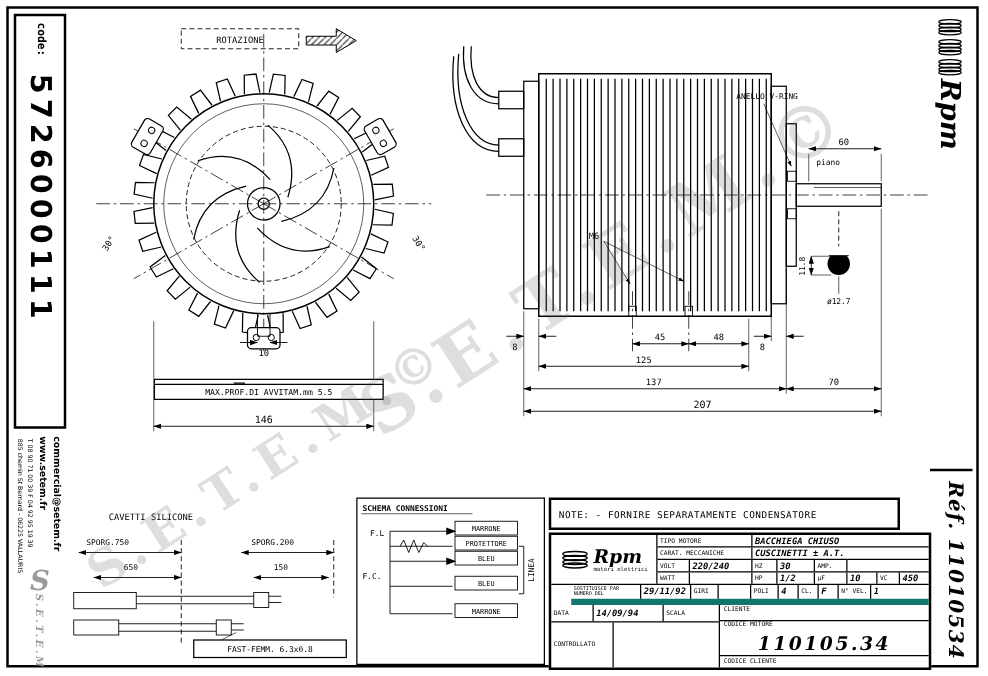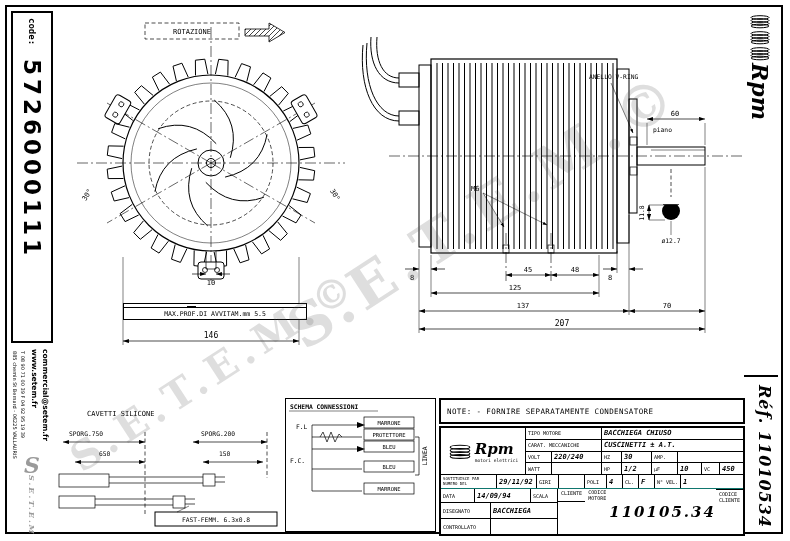--- a/index.html
+++ b/index.html
@@ -44,41 +44,41 @@
   
   .fv-note{position:absolute;left:116px;width:184px;height:13px;border:1px solid #000;background:#fff;display:flex;align-items:center;justify-content:center;font-size:6.5px;white-space:nowrap;box-sizing:border-box;}
   #fv-note1{top:296px;font-weight:bold;} #fv-note2{top:300px;}
   .inv{background:#000;color:#fff;padding:0 1px;}
 
   
   #schema-box{position:absolute;left:278px;top:391px;width:151px;height:134px;border:1.5px solid #000;background:#fff;box-sizing:border-box;}
   #schema-box svg{position:absolute;left:0;top:0;}
 
   
-  #note-box{position:absolute;left:432px;top:391px;width:306px;height:26px;border:2px solid #000;box-sizing:border-box;display:flex;align-items:center;padding-left:6px;font-size:7.5px;letter-spacing:0.4px;background:#fff;}
+  #note-box{position:absolute;left:432px;top:391px;width:281px;height:26px;border:2px solid #000;box-sizing:border-box;display:flex;align-items:center;padding-left:6px;font-size:7.5px;letter-spacing:0.4px;background:#fff;}
 
   
   #title-block{position:absolute;left:432px;top:419px;width:306px;height:110px;border:2px solid #000;background:#fff;box-sizing:border-box;display:flex;flex-direction:column;}
   .tb-top{display:flex;height:46px;border-bottom:1px solid #000;}
   .tb-logo{width:84px;border-right:1px solid #000;display:flex;align-items:center;justify-content:center;gap:3px;}
   .tb-logo .rpm-s{font-family:"DejaVu Serif",serif;font-style:italic;font-weight:bold;font-size:15px;line-height:14px;}
   .tb-logo .rpm-m{display:block;font-size:4.5px;}
   .tb-rows{flex:1;display:flex;flex-direction:column;}
   .tb-row{display:flex;flex:1;border-bottom:1px solid #000;}
   .tb-row:last-child{border-bottom:none;}
   .cell{border-right:1px solid #000;display:flex;align-items:center;padding:0 2px;overflow:hidden;white-space:nowrap;box-sizing:border-box;}
   .cell:last-child{border-right:none;}
   .lab{font-size:5px;}
   .val{font-size:7px;font-style:italic;font-weight:bold;}
-  .tb-mid{display:flex;height:13px;border-bottom:1px solid #0f766e;}
+  .tb-mid{display:flex;height:13px;border-bottom:5px solid #0f766e;margin-left:16px;}
   .sost{flex-direction:column;justify-content:center;align-items:flex-start;font-size:4px;line-height:4.6px;}
   .tb-bot{display:flex;flex:1;}
   .tb-bl{width:134px;display:flex;flex-direction:column;border-right:1px solid #000;}
   .tb-bl .tb-row:first-child{flex:0 0 13px;text-align:center;}
-  .tb-br{flex:1;display:flex;flex-direction:row;}
+  .tb-br{flex:1;display:flex;flex-direction:column;}
   .cliente{height:13px;border-bottom:1px solid #000;font-size:5px;padding:1px 3px;box-sizing:border-box;}
   .cm{height:9px;font-size:5px;padding:0 3px;}
   .num{flex:1;display:flex;align-items:center;justify-content:center;font-family:"DejaVu Serif",serif;font-style:italic;font-weight:bold;font-size:15px;letter-spacing:2px;}
   .cc{height:10px;font-size:5px;padding:1px 3px;border-top:1px solid #000;box-sizing:border-box;}
 
   
   .wm{position:absolute;color:rgba(90,90,90,0.20);font-family:"DejaVu Serif",serif;font-weight:bold;letter-spacing:6px;transform:rotate(-33deg);pointer-events:none;z-index:9;white-space:nowrap;}
   #wm1{left:250px;top:170px;font-size:58px;}
   #wm2{left:40px;top:340px;font-size:40px;}
 </style>
@@ -447,24 +447,20 @@
       <div class="cell val" style="flex:1">1</div>
     </div>
     <div class="tb-bot">
       <div class="tb-bl">
         <div class="tb-row">
           <div class="cell lab" style="width:34px">DATA</div>
           <div class="cell val" style="width:56px">14/09/94</div>
           <div class="cell lab" style="flex:1">SCALA</div>
         </div>
         <div class="tb-row">
-          <div class="cell lab" style="width:50px">DISEGNATO</div>
-          <div class="cell val" style="flex:1">BACCHIEGA</div>
-        </div>
-        <div class="tb-row">
           <div class="cell lab" style="width:50px">CONTROLLATO</div>
           <div class="cell" style="flex:1"></div>
         </div>
       </div>
       <div class="tb-br">
         <div class="cliente">CLIENTE</div>
         <div class="cm">CODICE MOTORE</div>
         <div class="num">110105.34</div>
         <div class="cc">CODICE CLIENTE</div>
       </div>

